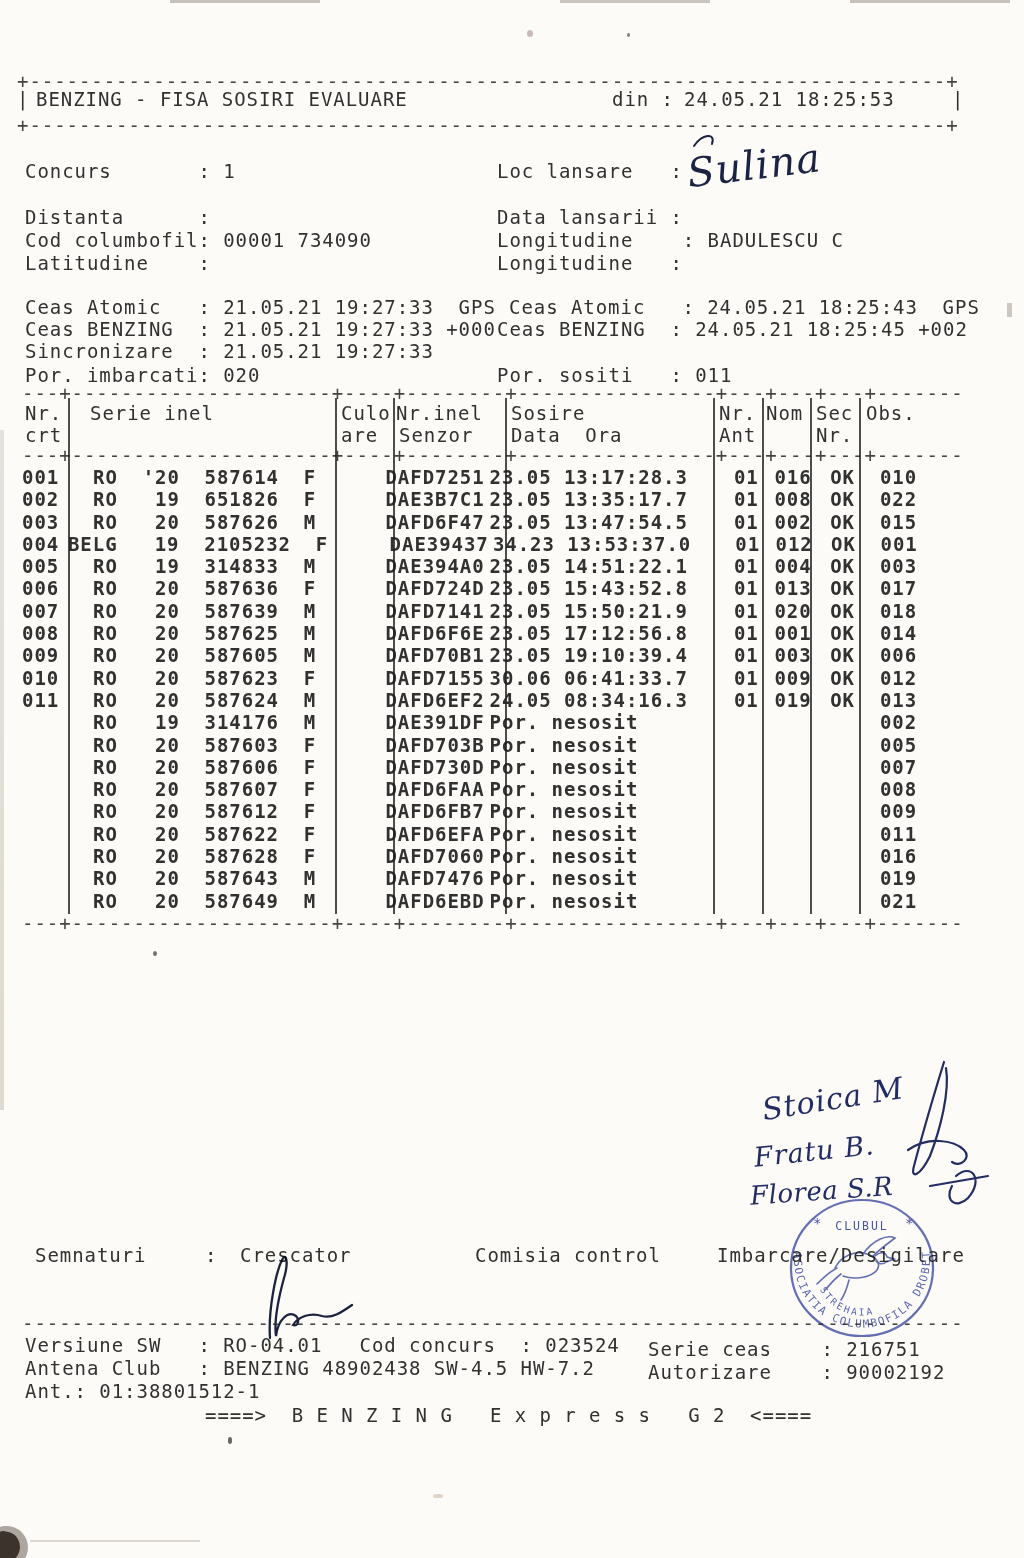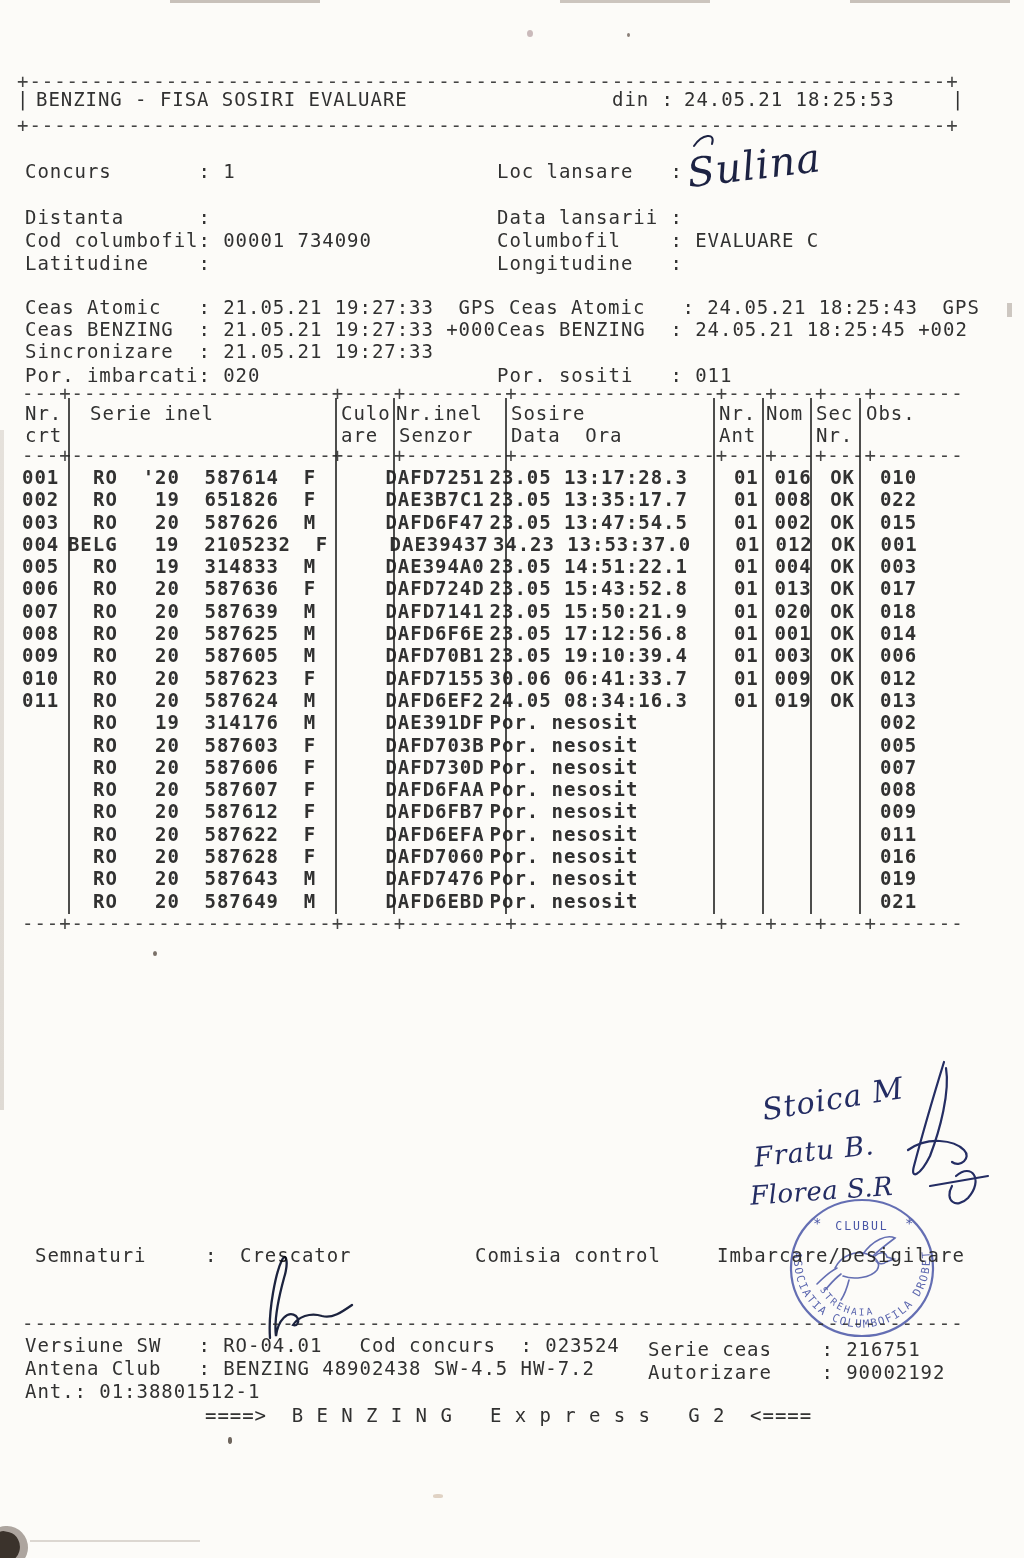--- a/index.html
+++ b/index.html
@@ -64,21 +64,21 @@
   <div class="mono" style="left:36px;top:88px;text-align:right;">BENZING - FISA SOSIRI EVALUARE</div>
   <div class="mono" style="left:612px;top:88px;">din :</div>
   <div class="mono" style="left:684px;top:88px;">24.05.21 18:25:53</div>
   <div class="mono dashline" style="left:17px;top:114px;">+--------------------------------------------------------------------------+</div>
 
   <div class="mono" style="left:25px;top:160px;">Concurs       : 1</div>
   <div class="mono" style="left:497px;top:160px;">Loc lansare   :</div>
   <div class="mono" style="left:25px;top:206px;">Distanta      :</div>
   <div class="mono" style="left:497px;top:206px;">Data lansarii :</div>
   <div class="mono" style="left:25px;top:229px;">Cod columbofil: 00001 734090</div>
-  <div class="mono" style="left:497px;top:229px;">Columbofil    : EVALUARE C</div>
+  <div class="mono" style="left:497px;top:229px;">Longitudine    : BADULESCU C</div>
   <div class="mono" style="left:25px;top:252px;">Latitudine    :</div>
   <div class="mono" style="left:497px;top:252px;">Longitudine   :</div>
 
   <svg class="ink" style="left:672px;top:126px;" width="190" height="80" viewBox="0 0 190 80">
     <text x="16" y="56" font-family="DejaVu Serif, serif" font-style="italic" font-size="40" fill="#1c2244" transform="rotate(-7 60 50)" letter-spacing="1">Sulina</text>
     <path d="M22,20 C30,8 44,6 40,18" stroke="#1c2244" stroke-width="2" fill="none" stroke-linecap="round"></path>
   </svg>
 
   <div class="mono" style="left:25px;top:296px;">Ceas Atomic   : 21.05.21 19:27:33  GPS</div>
   <div class="mono" style="left:497px;top:296px;margin-left:12px;">Ceas Atomic   : 24.05.21 18:25:43  GPS</div>

